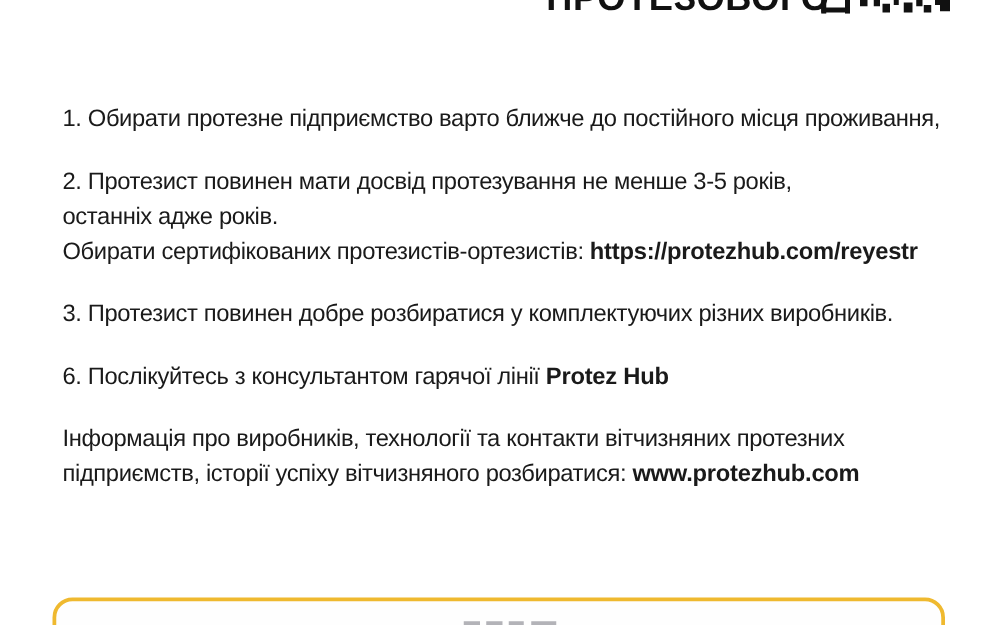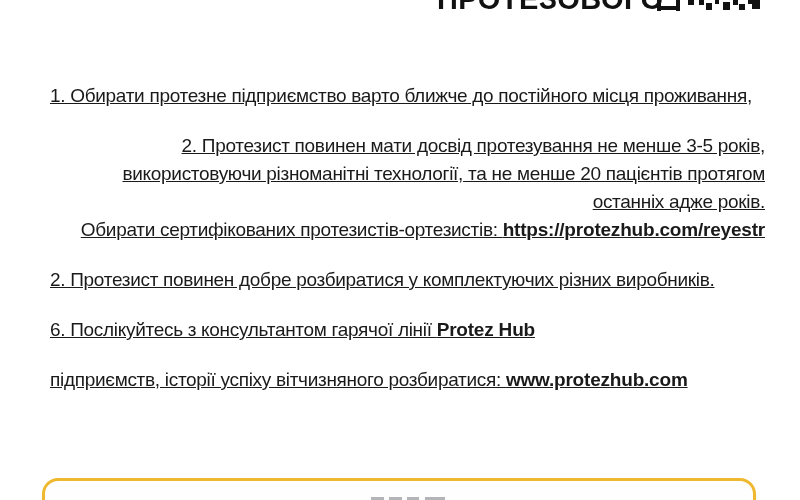--- a/index.html
+++ b/index.html
@@ -22,21 +22,21 @@
     color:#111111;white-space:nowrap;line-height:26px;
   }
   
   .qr{position:absolute;top:0;left:655px;}
   
   .content{
     position:absolute;top:82px;left:50px;right:35px;
     font-size:19px;line-height:28px;letter-spacing:-0.3px;
   }
   .para{margin:0 0 22px 0;padding:0;}
-  .line{display:block;white-space:nowrap;text-decoration:underline;}
+  .line{display:block;white-space:nowrap;}
   .bold{font-weight:700;letter-spacing:-0.2px;}
   a.link{color:inherit;text-decoration:none;}
   
   .bottom-box{
     position:absolute;left:42px;top:478px;width:708px;height:60px;
     border:3px solid #EFB92F;border-radius:16px;background:#fefefe;
   }
   .cut-frag{position:absolute;background:#b3b3b8;}
   .frag1{left:326px;top:16px;width:13px;height:8px;}
   .frag2{left:344px;top:16px;width:13px;height:8px;}
@@ -68,36 +68,36 @@
       <rect x="97" y="0" width="10" height="9"></rect>
     </g>
   </svg>
 
   <div class="content">
 
     <p class="para">
       <span class="line">1. Обирати протезне підприємство варто ближче до постійного місця проживання,</span>
     </p>
 
-    <p class="para" style="margin-bottom:17px;text-align:right;">
+    <p class="para" style="margin-bottom:17px;">
       <span class="line">2. Протезист повинен мати досвід протезування не менше 3-5 років,</span>
-      <span class="line">використовуючи різноманітні технології, та не менше 20 пацієнтів протягом</span>
       <span class="line">останніх адже років.</span>
       <span class="line"><span>Обирати сертифікованих протезистів-ортезистів: </span><a class="bold link" href="#">https://protezhub.com/reyestr</a></span>
     </p>
 
     <p class="para" style="margin-top:22px;">
-      <span class="line">2. Протезист повинен добре розбиратися у комплектуючих різних виробників.</span>
+      <span class="line">3. Протезист повинен добре розбиратися у комплектуючих різних виробників.</span>
     </p>
 
     <p class="para">
       <span class="line"><span>6. Послікуйтесь з консультантом гарячої лінії </span><span class="bold">Protez Hub</span></span>
     </p>
 
     <p class="para">
+      <span class="line">Інформація про виробників, технології та контакти вітчизняних протезних</span>
       <span class="line"><span>підприємств, історії успіху вітчизняного розбиратися: </span><a class="bold link" href="#">www.protezhub.com</a></span>
     </p>
 
   </div>
 
   <div class="bottom-box">
     <div class="cut-frag frag1"></div>
     <div class="cut-frag frag2"></div>
     <div class="cut-frag frag3"></div>
     <div class="cut-frag frag4"></div>

